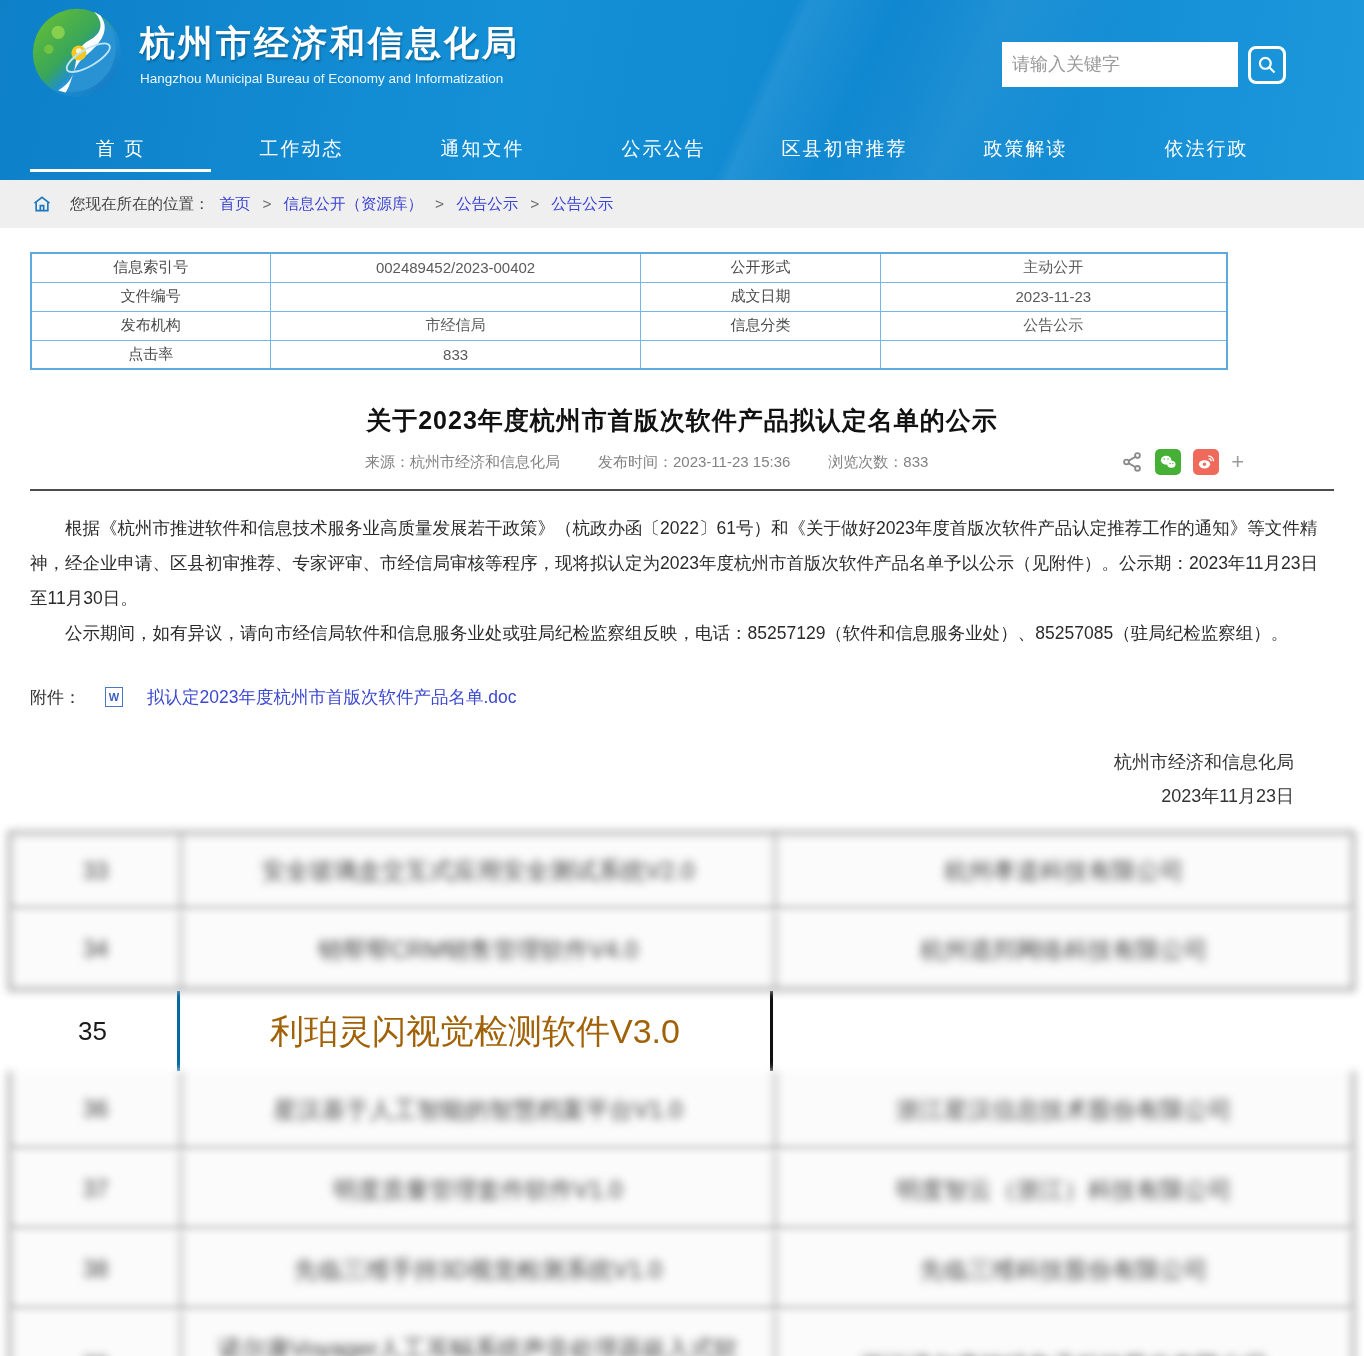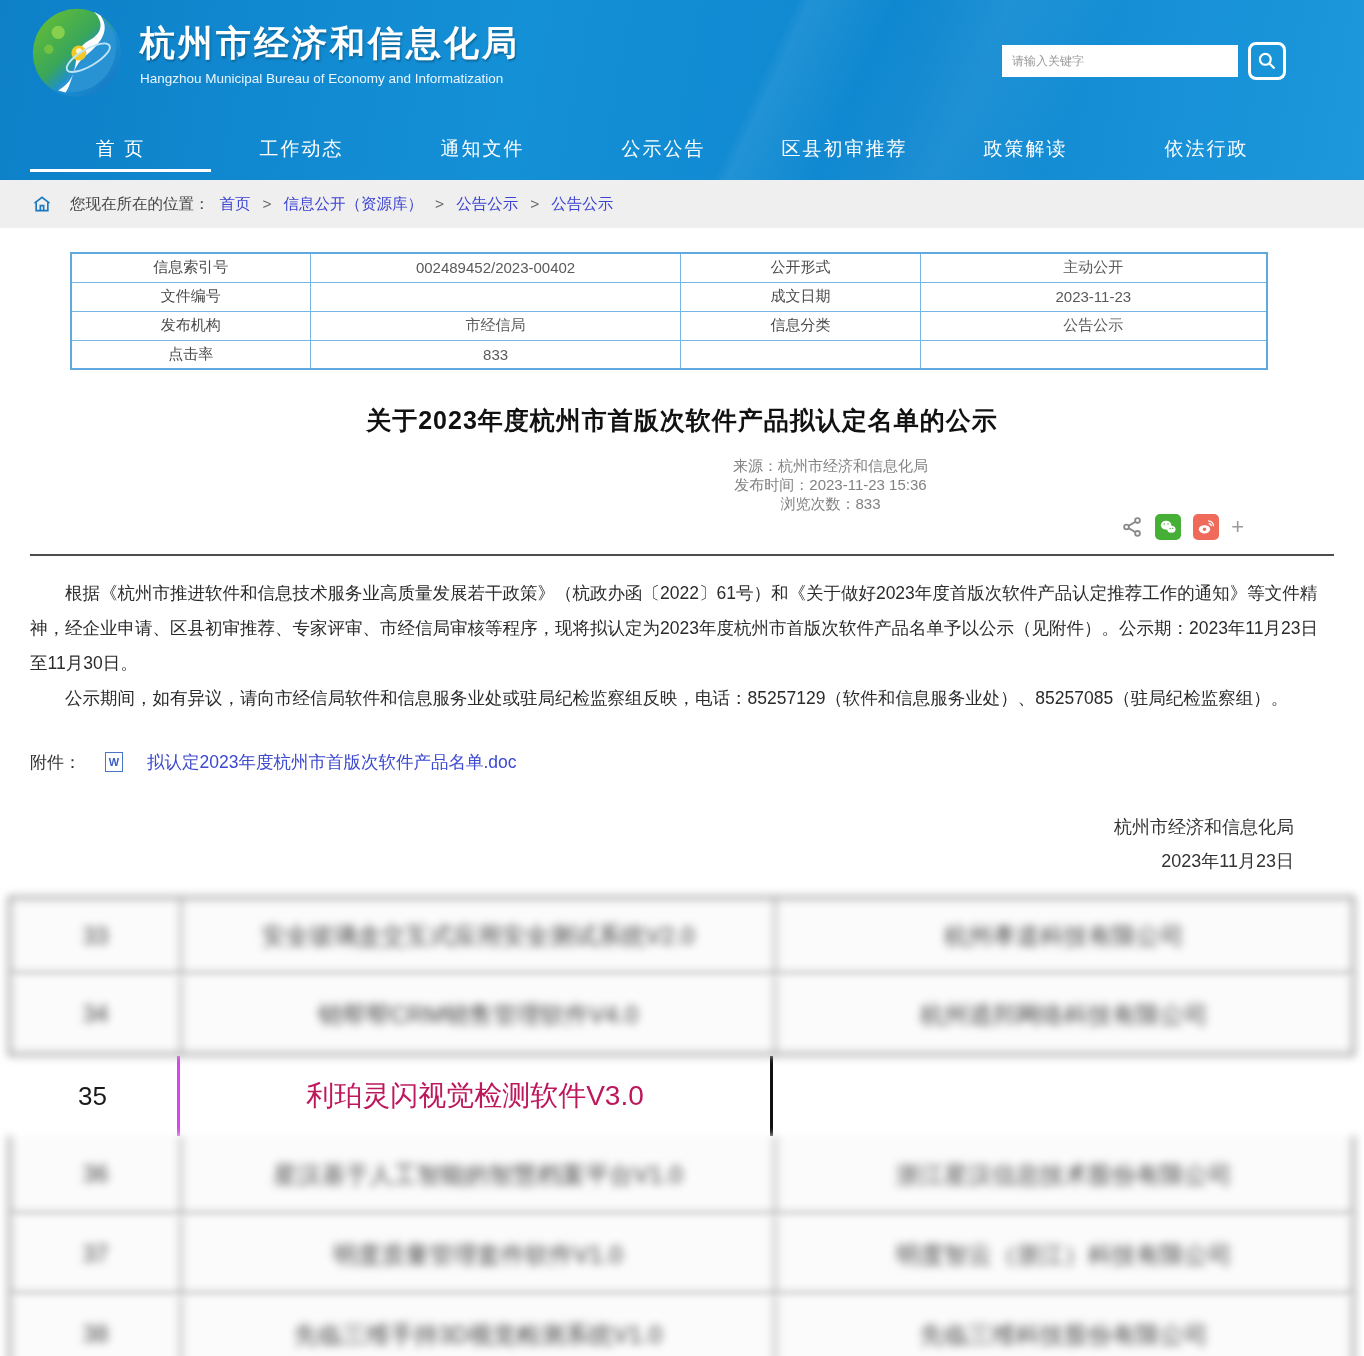--- a/index.html
+++ b/index.html
@@ -10,50 +10,50 @@
   .top { position:relative; height:180px;
          background:linear-gradient(100deg,#0d80c8 0%,#1490d6 38%,#0f87d0 66%,#1d98dc 100%); }
   .top::after { content:""; position:absolute; inset:0;
          background:linear-gradient(115deg,transparent 55%,rgba(255,255,255,.07) 56%,transparent 62%,rgba(255,255,255,.06) 70%,transparent 78%); pointer-events:none; }
   .brand { position:absolute; left:30px; top:6px; display:flex; align-items:center; gap:16px; }
   .logo { width:94px; height:94px; display:block; }
   .brand-cn { color:#fff; font-size:35px; font-weight:bold; letter-spacing:3px; text-shadow:1px 2px 2px rgba(0,0,0,.25); }
   .brand-en { color:#eaf6ff; font-size:13.5px; margin-top:4px; }
 
   .search { position:absolute; right:78px; top:42px; display:flex; align-items:center; gap:10px; z-index:3; }
-  .search input { width:236px; height:32px; border:none; outline:none; padding:0 10px;
-                  font-size:12px; color:#333; background:#fff; }
+  .search input { width:236px; height:45px; border:none; outline:none; padding:0 10px;
+                  font-size:18px; color:#333; background:#fff; }
   .search input::placeholder { color:#999; }
   .search-btn { width:38px; height:38px; background:transparent; border:3px solid #fff;
                 border-radius:8px; cursor:pointer; display:flex; align-items:center; justify-content:center; }
 
   .nav { position:absolute; left:30px; right:0; bottom:0; height:62px; display:flex; z-index:3; }
   .nav-item { width:181px; height:62px; display:flex; align-items:center; justify-content:center;
               color:#fff; font-size:19px; cursor:pointer; position:relative; letter-spacing:2px; }
   .nav-item.active::after { content:""; position:absolute; left:0; right:0; bottom:8px;
               height:3px; background:#fff; }
 
   
   .crumb { height:48px; background:#efefef; display:flex; align-items:center; padding-left:32px;
            font-size:15.5px; color:#444; gap:10px; }
   .crumb a { color:#3b43d3; text-decoration:none; cursor:pointer; }
   .crumb .sep { color:#666; margin:0 2px; }
   .home-ic { width:20px; height:20px; margin-right:8px; }
 
   
   .content { padding:24px 30px 0 30px; }
 
-  .info-table { width:1198px; border-collapse:collapse; border:2px solid #5ea9dd;margin-left:40px; }
+  .info-table { width:1198px; border-collapse:collapse; border:2px solid #5ea9dd; }
   .info-table td { border:1px solid #74b7e4; height:29px; font-size:15px; text-align:center; }
   .info-table .lbl { width:20%; color:#4a4a4a; }
   .info-table .val { color:#5a5a5a; }
   .info-table .w1 { width:31%; } .info-table .w2 { width:29%; }
 
   .art-title { margin-top:34px; text-align:center; font-size:25px; font-weight:bold; color:#111; letter-spacing:1px; }
-  .art-meta { margin-top:20px; padding-left:335px; display:flex; align-items:center; font-size:15px; color:#828282;flex-direction:column; }
+  .art-meta { margin-top:12px; padding-left:335px; display:flex; align-items:center; font-size:15px; color:#828282; }
   .art-meta .pair { margin-right:38px; }
   .share { margin-left:auto; margin-right:90px; display:flex; align-items:center; gap:12px; }
   .share-ic { width:22px; height:22px; cursor:pointer; }
   .badge { width:26px; height:26px; border-radius:5px; display:flex; align-items:center; justify-content:center; cursor:pointer; }
   .badge.wechat { background:#45b035; }
   .badge.weibo { background:#ef6a5a; }
   .plus { color:#9a9a9a; font-size:22px; cursor:pointer; line-height:1; }
   .meta-divider { border:none; border-top:2px solid #4d4d4d; margin-top:14px; width:1304px; }
 
   .body-text { margin-top:20px; width:1300px; }
@@ -72,22 +72,22 @@
   .trow .prod { width:596px; font-size:24px; color:#3d3d3d; line-height:34px; padding:4px 24px; }
   .trow .comp { flex:1; font-size:24px; color:#3d3d3d; }
   .trow.blurred { height:80px; background:#fbfbfb; filter:blur(4px);
                   border-left:3px solid #8c8c8c; border-right:3px solid #8c8c8c;
                   border-bottom:3px solid #8c8c8c; }
   .trow.blurred:first-child { border-top:3px solid #8c8c8c; }
   .trow.blurred .prod { border-left:2px solid #8c8c8c; border-right:2px solid #8c8c8c; }
   .trow.tall { height:112px; }
   .trow.clear { height:80px; background:#fff; }
   .trow.clear .no { font-size:26px; color:#1a1a1a; }
-  .trow.clear .prod { border-left:3px solid #d946ef; border-right:3px solid #111;
-                      font-size:28px; color:#be185d; }
+  .trow.clear .prod { border-left:3px solid #0369a1; border-right:3px solid #111;
+                      font-size:34px; color:#a16207; }
   .trow.clear .comp { font-size:26px; color:#1a1a1a; }
 </style>
 </head>
 <body>
 
 <header class="top">
   <div class="brand">
     <svg class="logo" viewBox="0 0 100 100">
       <defs>
         <linearGradient id="lg" x1="0" y1="0" x2="1" y2="1">

